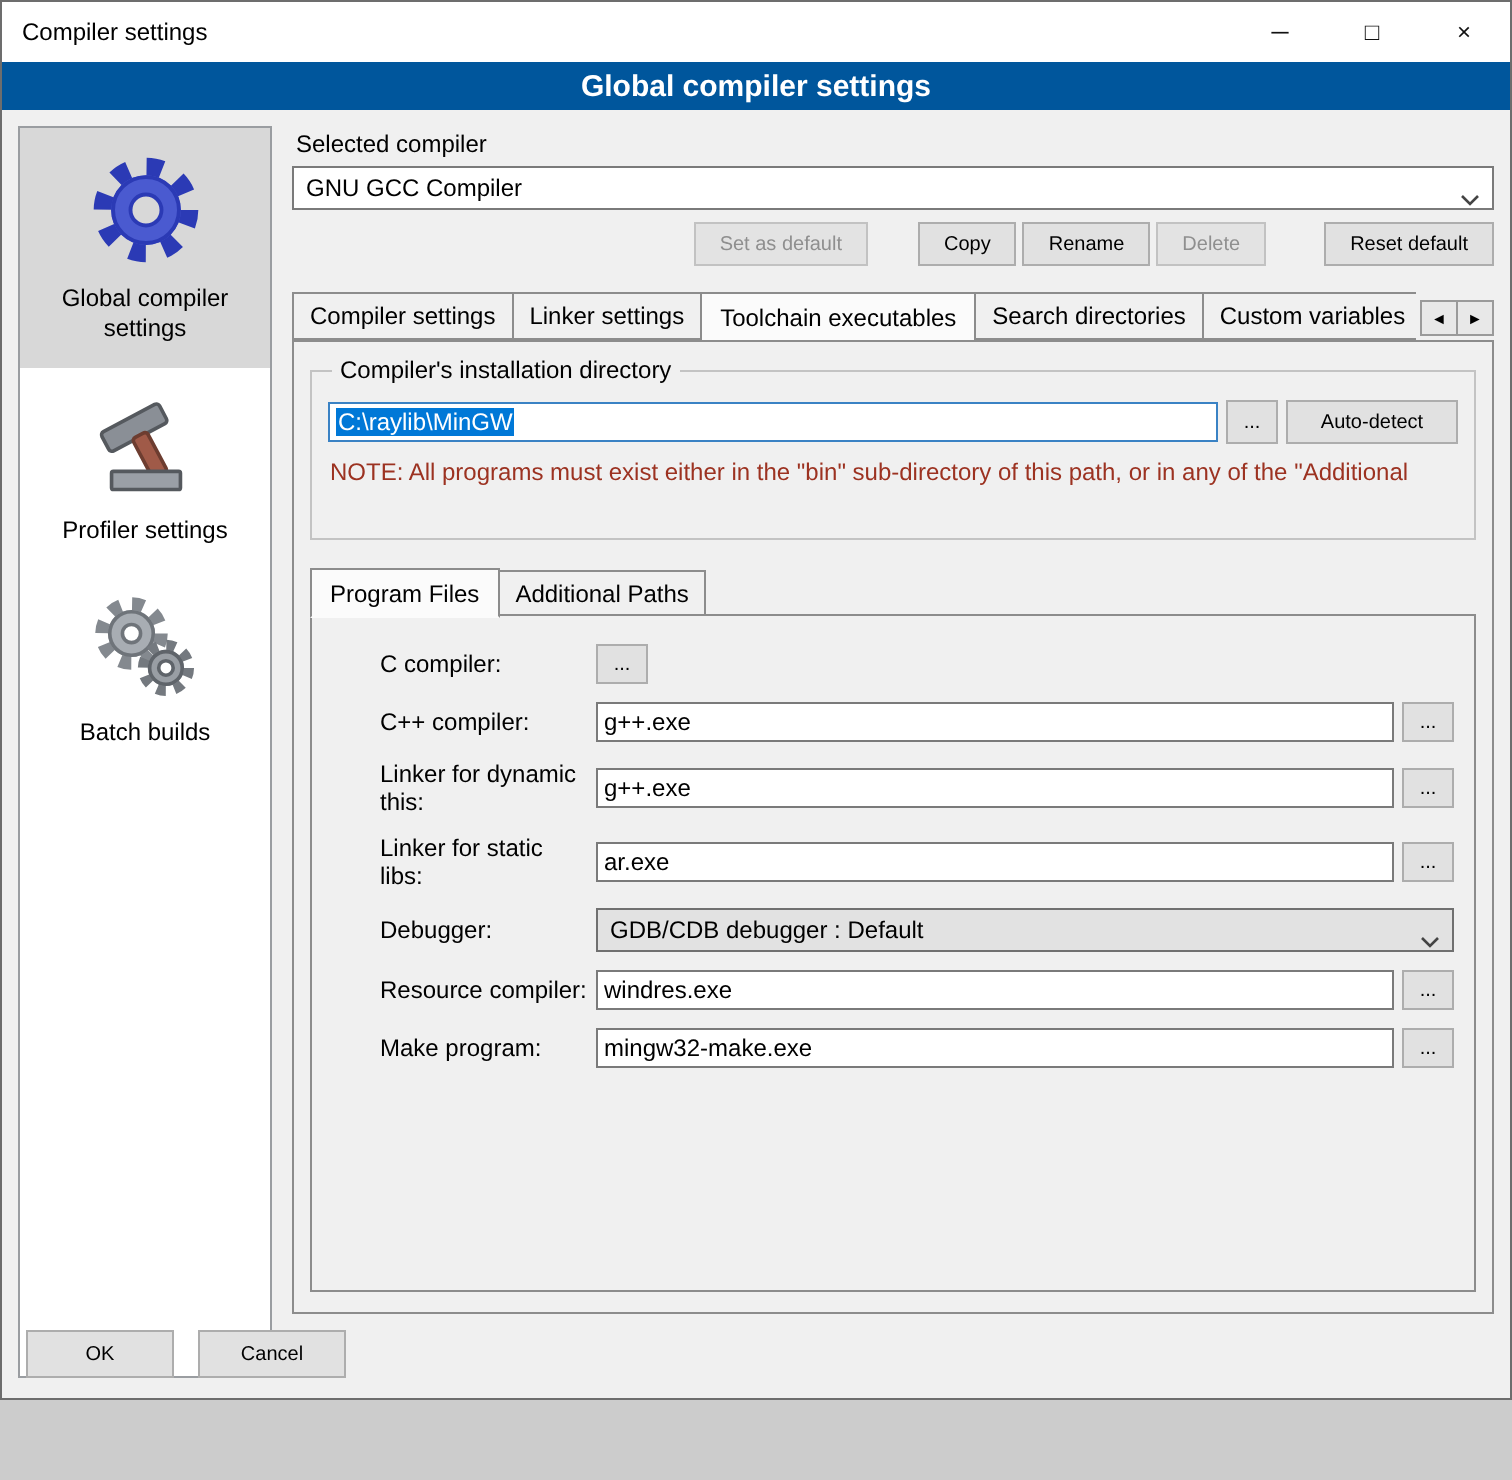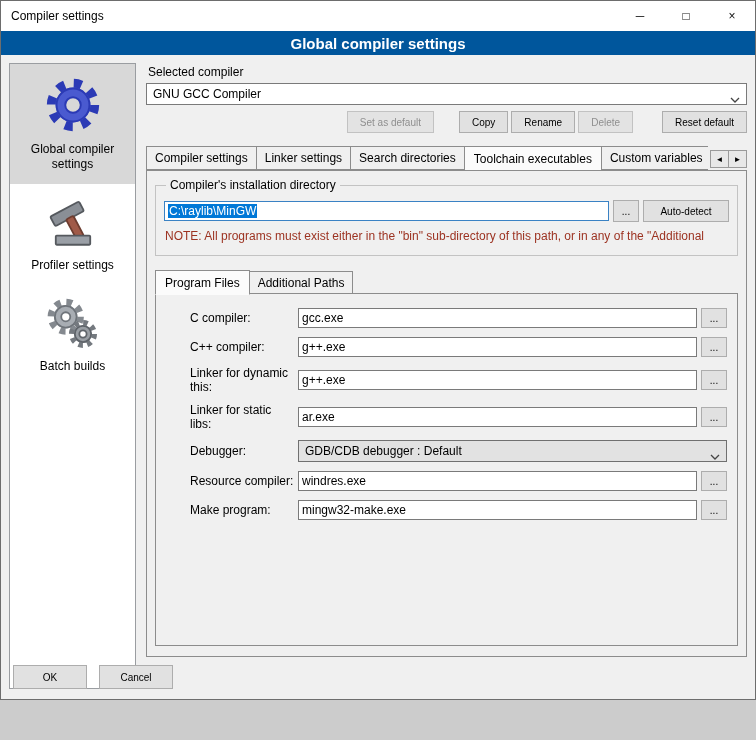--- a/index.html
+++ b/index.html
@@ -61,21 +61,21 @@
                border-bottom:1px solid #fbfbfb; }
   .tab-arrows{ display:flex; margin-left:3px; margin-bottom:2px; flex:0 0 auto; }
   .arrow-btn{ width:19px; height:18px; border:1px solid #9a9a9a; background:#e8e8e8;
               font-size:8px; display:flex; align-items:center; justify-content:center;
               margin-left:-1px; cursor:default; }
 
   .tab-panel{ flex:1; border:1px solid #8c8c8c; background:#f0f0f0;
               padding:12px 8px 10px; display:flex; flex-direction:column; min-height:0; z-index:1; }
 
   
-  .group{ border:1px solid #c3c3c3; position:relative; padding:14px 8px 10px; margin-top:2px; }
+  .group{ border:1px solid #c3c3c3; position:relative; padding:14px 8px 24px; margin-top:2px; }
   .group-title{ position:absolute; top:-8px; left:10px; background:#f0f0f0; padding:0 4px; }
 
   .dir-row{ display:grid; grid-template-columns:1fr 26px 86px; column-gap:4px; align-items:center; }
   .input{ height:20px; border:1px solid #7a7a7a; background:#ffffff; display:flex;
           align-items:center; padding:0 3px; overflow:hidden; white-space:nowrap; cursor:text; }
   .input.focused{ border-color:#3a82c4; }
   .sel{ background:#0078d7; color:#ffffff; padding:0 1px; }
   .note{ color:#9c3221; margin:7px 1px 2px; white-space:nowrap; overflow:hidden; }
 
   
@@ -174,22 +174,22 @@
         <button class="btn">Copy</button>
         <button class="btn">Rename</button>
         <button class="btn disabled btn-delete">Delete</button>
         <button class="btn">Reset default</button>
       </div>
 
       <div class="tabs-wrap">
         <div class="tabs">
           <div class="tab">Compiler settings</div>
           <div class="tab">Linker settings</div>
+          <div class="tab active">Toolchain executables</div>
           <div class="tab">Search directories</div>
-          <div class="tab active">Toolchain executables</div>
           <div class="tab">Custom variables</div>
 
         </div>
         <div class="tab-arrows">
           <div class="arrow-btn">
             <span>◄</span>
           </div>
           <div class="arrow-btn">
             <span>►</span>
           </div>
@@ -212,23 +212,20 @@
 
         <div class="subtabs-wrap">
           <div class="tab active">Program Files</div>
           <div class="tab">Additional Paths</div>
         </div>
 
         <div class="sub-panel">
 
           <div class="row">
             <label>C compiler:</label>
-            <div class="input">
-              <span>gcc.exe</span>
-            </div>
             <button class="btn mini">...</button>
           </div>
 
           <div class="row">
             <label>C++ compiler:</label>
             <div class="input">
               <span>g++.exe</span>
             </div>
             <button class="btn mini">...</button>
           </div>

